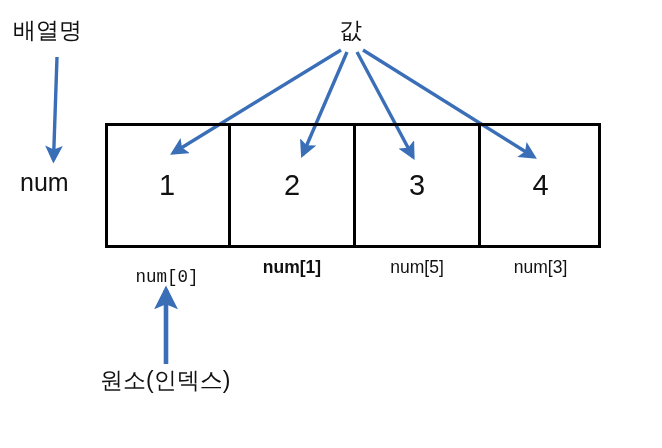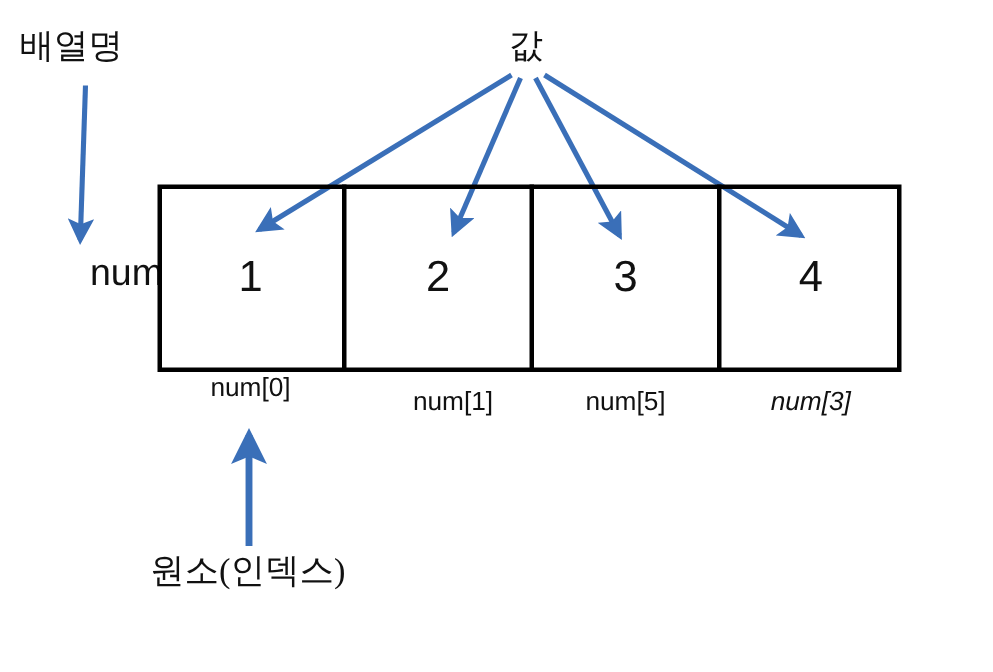--- a/index.html
+++ b/index.html
@@ -86,34 +86,34 @@
 
     <line x1="357" y1="52" x2="413" y2="157" stroke="#3A6FB8" stroke-width="3.4" marker-end="url(#ah)"></line>
 
     <line x1="363" y1="50" x2="534" y2="157" stroke="#3A6FB8" stroke-width="3.4" marker-end="url(#ah)"></line>
 
     <line x1="166" y1="364" x2="166" y2="290" stroke="#3A6FB8" stroke-width="4.6" marker-end="url(#ah)"></line>
   </svg>
 
   <div class="label label-korean" style="left:13px; top:19px;">배열명</div>
 
-  <div class="label label-name" style="left:20px; top:170px;margin-left:40px;">num</div>
+  <div class="label label-name" style="left:20px; top:170px;">num</div>
 
   <div class="label label-korean" style="left:339px; top:19px;">값</div>
 
   <div class="array-box" style="left:105px; top:123px; width:496px; height:125px;"></div>
   <div class="divider" style="left:228px; top:123px; height:125px;"></div>
   <div class="divider" style="left:353px; top:123px; height:125px;"></div>
   <div class="divider" style="left:478px; top:123px; height:125px;"></div>
 
   <div class="cell-value" style="left:105px; top:171px; width:124px;">1</div>
   <div class="cell-value" style="left:230px; top:171px; width:124px;">2</div>
   <div class="cell-value" style="left:355px; top:171px; width:124px;">3</div>
   <div class="cell-value" style="left:480px; top:171px; width:121px;">4</div>
 
-  <div class="index-label" style="left:105px; top:250px; width:124px;">num[0]</div>
-  <div class="index-label" style="left:240px; top:259px; width:124px;">num[1]</div>
+  <div class="index-label" style="left:105px; top:269px; width:124px;font-family:Liberation Mono, monospace;">num[0]</div>
+  <div class="index-label" style="left:230px; top:259px; width:124px;font-weight:bold;">num[1]</div>
   <div class="index-label" style="left:355px; top:259px; width:124px;">num[5]</div>
-  <div class="index-label" style="left:480px; top:259px; width:121px;font-style:italic;">num[3]</div>
+  <div class="index-label" style="left:480px; top:259px; width:121px;">num[3]</div>
 
-  <div class="label label-korean" style="left:100px; top:369px;font-family:Liberation Serif, serif;">원소(인덱스)</div>
+  <div class="label label-korean" style="left:100px; top:369px;">원소(인덱스)</div>
 
 </div>
 
 </body></html>

